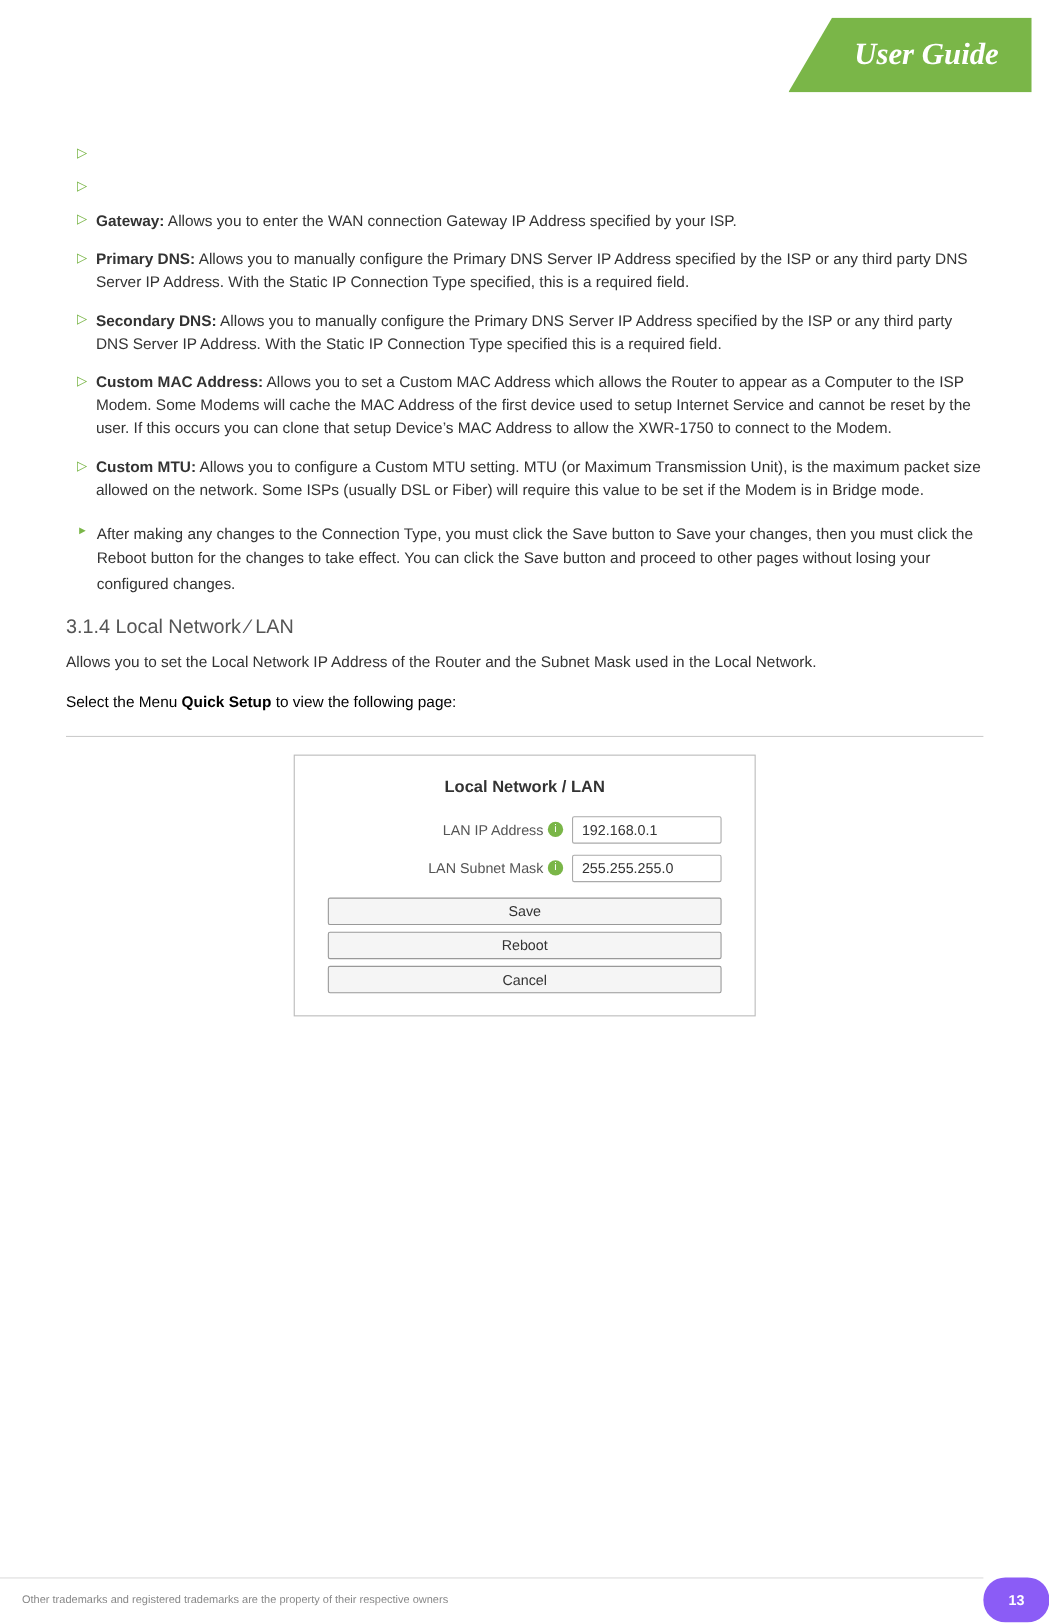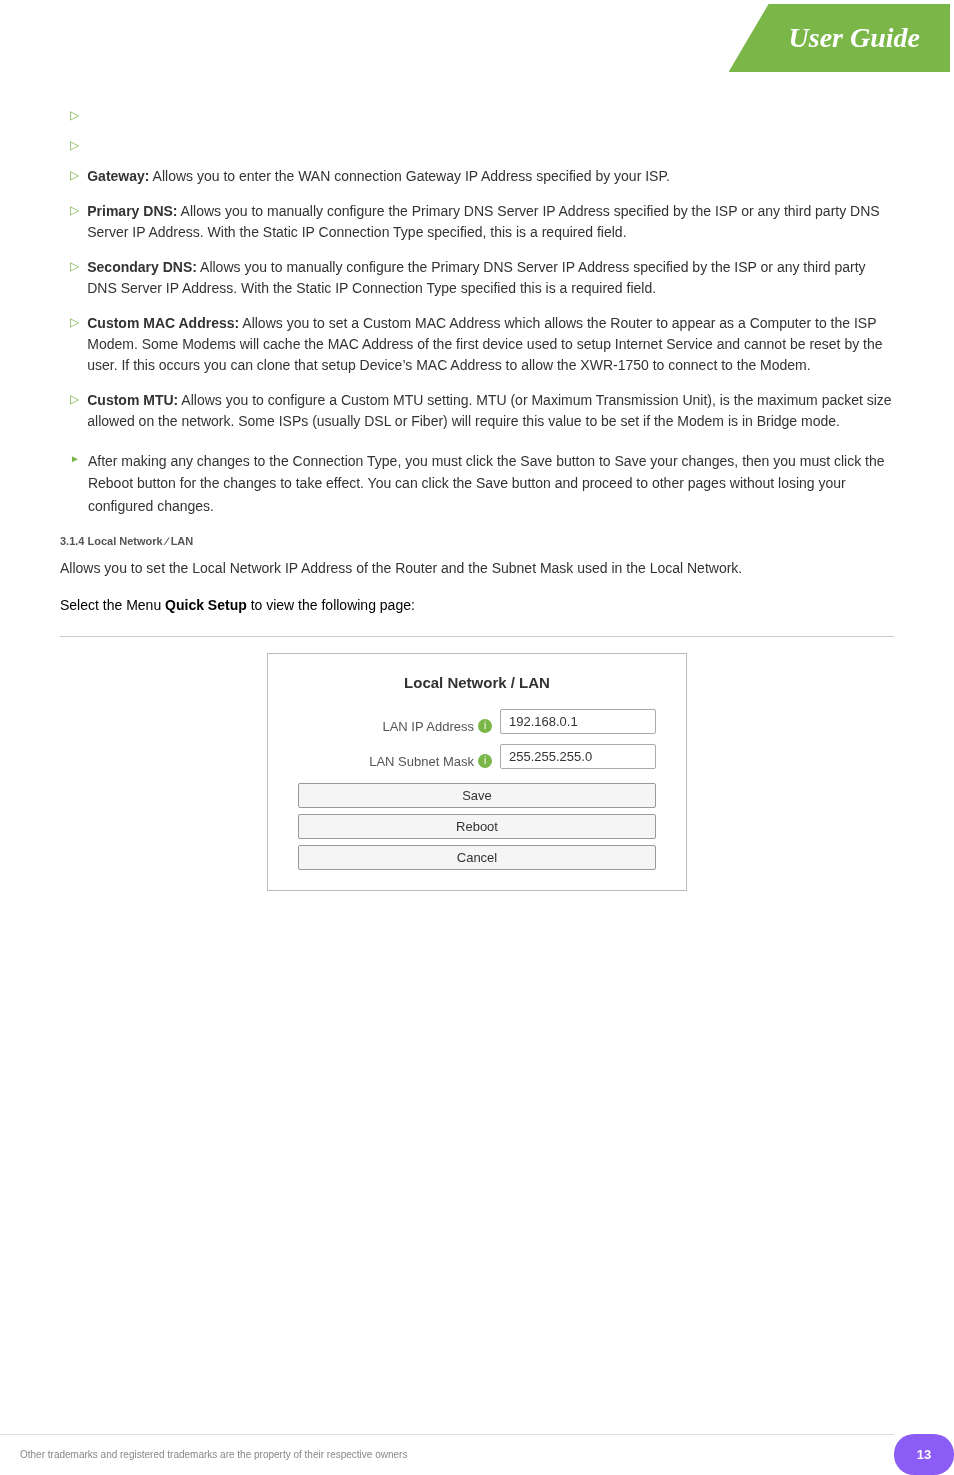--- a/index.html
+++ b/index.html
@@ -11,21 +11,21 @@
       width: 954px;
       min-height: 1475px;
       position: relative;
     }
 
     
     .header {
       display: flex;
       justify-content: flex-end;
       align-items: center;
-      padding: 4px;
+      padding: 16px;
       margin-bottom: 10px;
     }
     .header-title-box {
       background: #7ab648;
       padding: 18px 30px 18px 60px;
       clip-path: polygon(40px 0%, 100% 0%, 100% 100%, 0% 100%);
     }
     .header-title {
       font-style: italic;
       font-size: 28px;
@@ -77,22 +77,22 @@
       margin-right: 8px;
       margin-top: 3px;
       flex-shrink: 0;
     }
     .note-item .item-text {
       line-height: 1.6;
     }
 
     
     .section-heading {
-      font-size: 11px;
-      font-weight: bold;
+      font-size: 18px;
+      font-weight: normal;
       color: #555;
       margin-bottom: 10px;
       margin-top: 8px;
     }
 
     
     .section-desc {
       line-height: 1.6;
       margin-bottom: 14px;
       color: #333;
@@ -122,21 +122,21 @@
     }
     .ui-box-title {
       font-size: 15px;
       font-weight: bold;
       text-align: center;
       margin-bottom: 18px;
       color: #333;
     }
     .form-row {
       display: flex;
-      align-items: flex-end;
+      align-items: center;
       margin-bottom: 10px;
       justify-content: flex-end;
     }
     .form-label {
       font-size: 13px;
       color: #555;
       margin-right: 8px;
       white-space: nowrap;
       display: flex;
       align-items: center;
@@ -152,21 +152,21 @@
       text-align: center;
       line-height: 14px;
       margin-left: 4px;
       cursor: pointer;
     }
     .form-input {
       border: 1px solid #aaa;
       border-radius: 2px;
       padding: 4px 8px;
       font-size: 13px;
-      width: 156px;
+      width: 136px;
       color: #333;
       background: #fff;
     }
     .form-buttons {
       display: flex;
       justify-content: center;
       gap: 6px;
       margin-top: 14px;
       flex-direction: column;
     }

